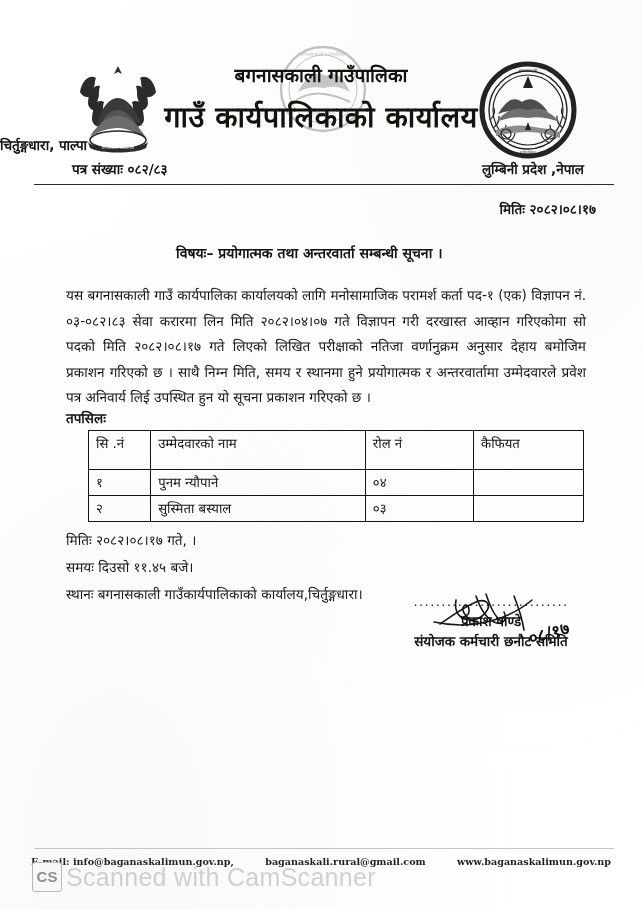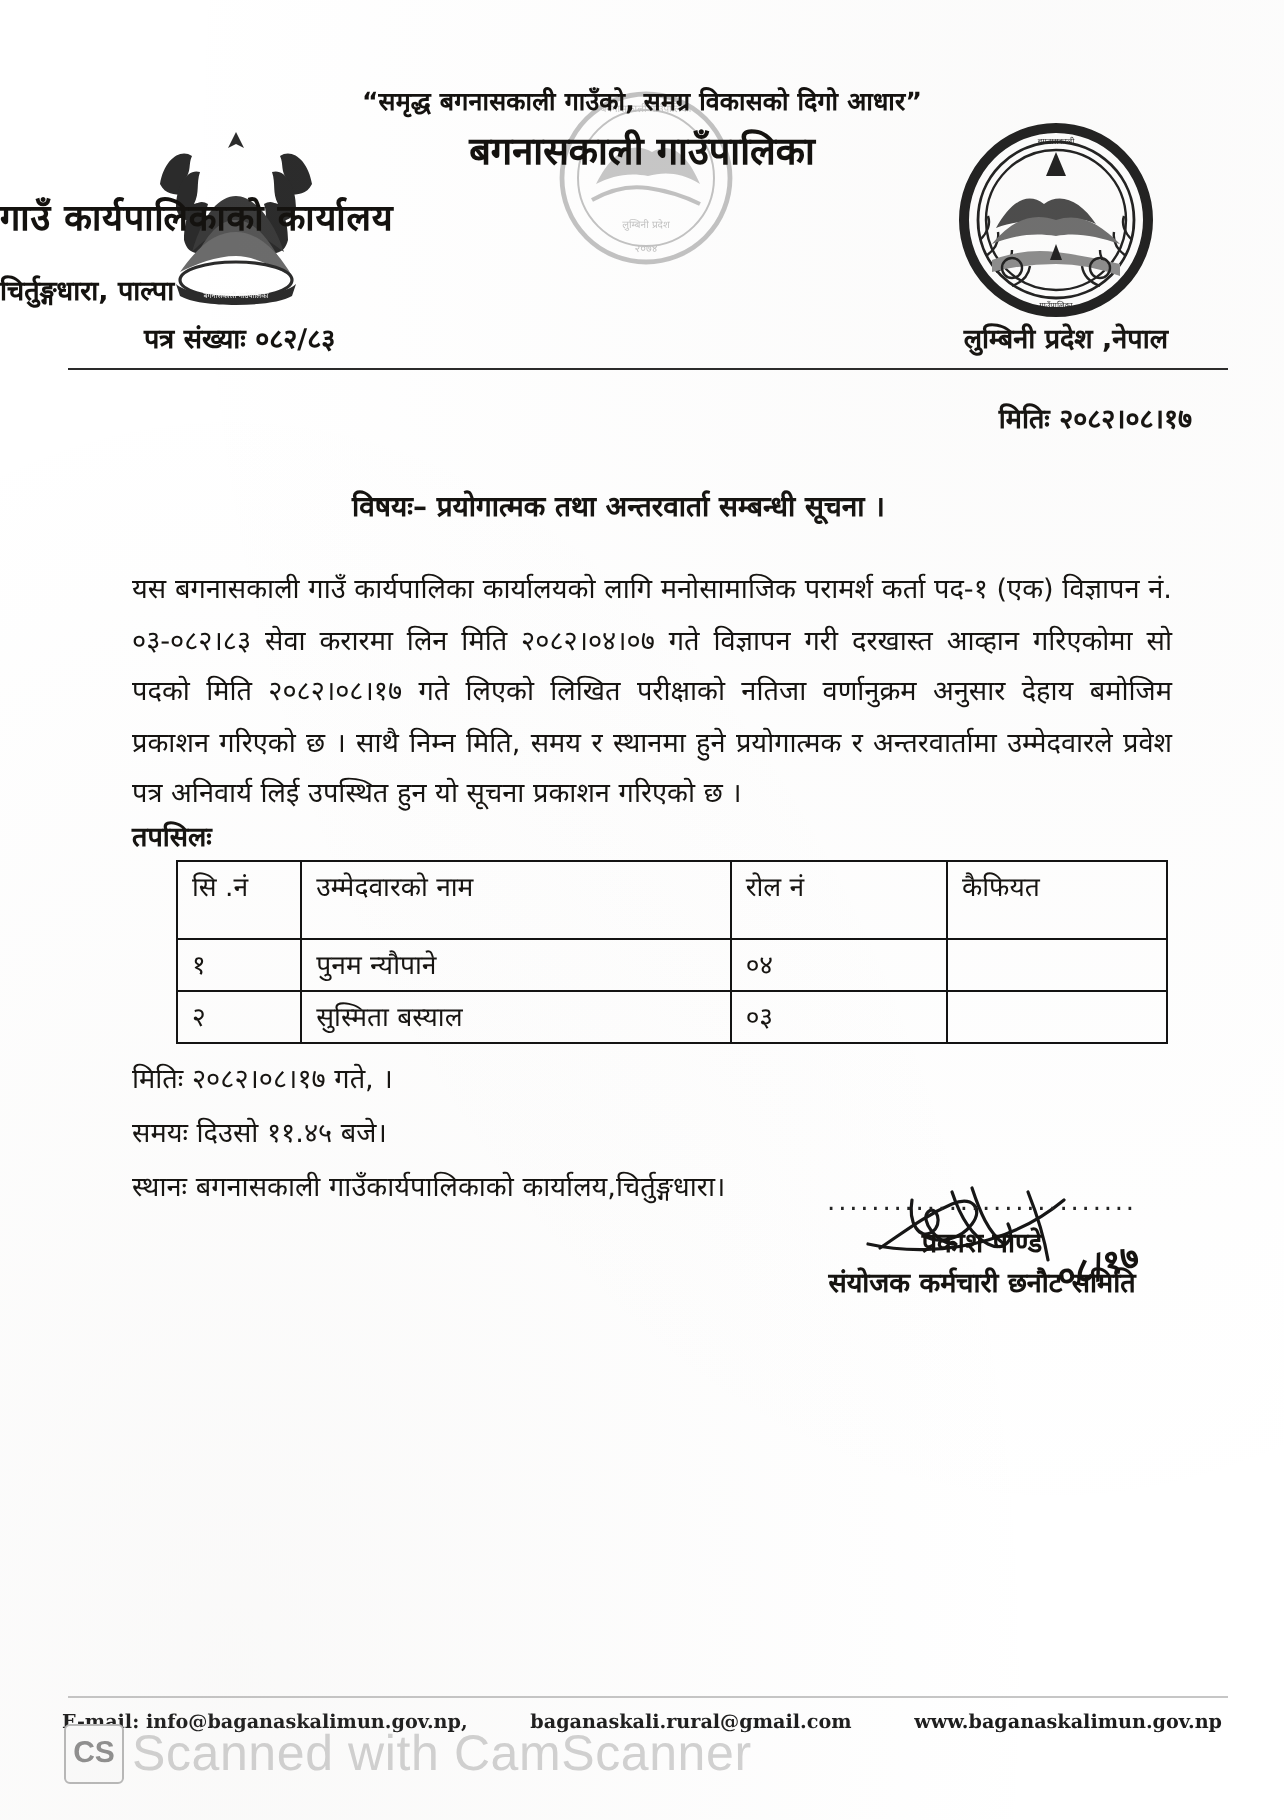--- a/index.html
+++ b/index.html
@@ -56,22 +56,22 @@
     top: 62px;
     text-align: center;
     font-size: 19px;
     font-weight: 700;
     z-index: 3;
   }
   .office-title {
     position: absolute;
     left: 0; right: 0;
     top: 96px;
-    text-align: left;
-    font-size: 18px;
+    text-align: center;
+    font-size: 29px;
     font-weight: 700;
     letter-spacing: .4px;
     z-index: 4;
   }
   .place-line {
     position: absolute;
     left: 0; right: 0;
     top: 136px;
     font-size: 13.5px;
     font-weight: 600;
@@ -328,21 +328,20 @@
       <circle cx="55" cy="55" r="42" fill="none" stroke="#3a3a3a" stroke-width="2.4"></circle>
       <circle cx="55" cy="55" r="34" fill="none" stroke="#3a3a3a" stroke-width="1"></circle>
       <path d="M30 58 C38 42 48 36 58 42 C68 36 76 44 82 58 C72 52 64 52 56 54 C46 52 38 54 30 58 Z" fill="#4a4a4a"></path>
       <path d="M28 66 q14 -8 28 -6 q14 2 26 8" fill="none" stroke="#3a3a3a" stroke-width="2"></path>
       <text x="55" y="22" font-size="5" fill="#333" text-anchor="middle" font-family="DejaVu Sans, sans-serif">बगनासकाली गाउँपालिका</text>
       <text x="55" y="80" font-size="5" fill="#333" text-anchor="middle" font-family="DejaVu Sans, sans-serif">लुम्बिनी प्रदेश</text>
       <text x="55" y="92" font-size="5.5" fill="#333" text-anchor="middle" font-family="DejaVu Sans, sans-serif">२०७४</text>
     </svg>
   </div>
 
-  <div class="tagline">“समृद्ध बगनासकाली गाउँको, समग्र विकासको दिगो आधार”</div>
   <div class="muni-name">बगनासकाली गाउँपालिका</div>
   <div class="office-title">गाउँ कार्यपालिकाको कार्यालय</div>
   <div class="place-line">चिर्तुङ्गधारा, पाल्पा</div>
 
   <div class="letter-no">पत्र संख्याः ०८२/८३</div>
   <div class="province">लुम्बिनी प्रदेश ,नेपाल</div>
 
   <div class="rule"></div>
 
   <div class="doc-date">मितिः २०८२।०८।१७</div>

